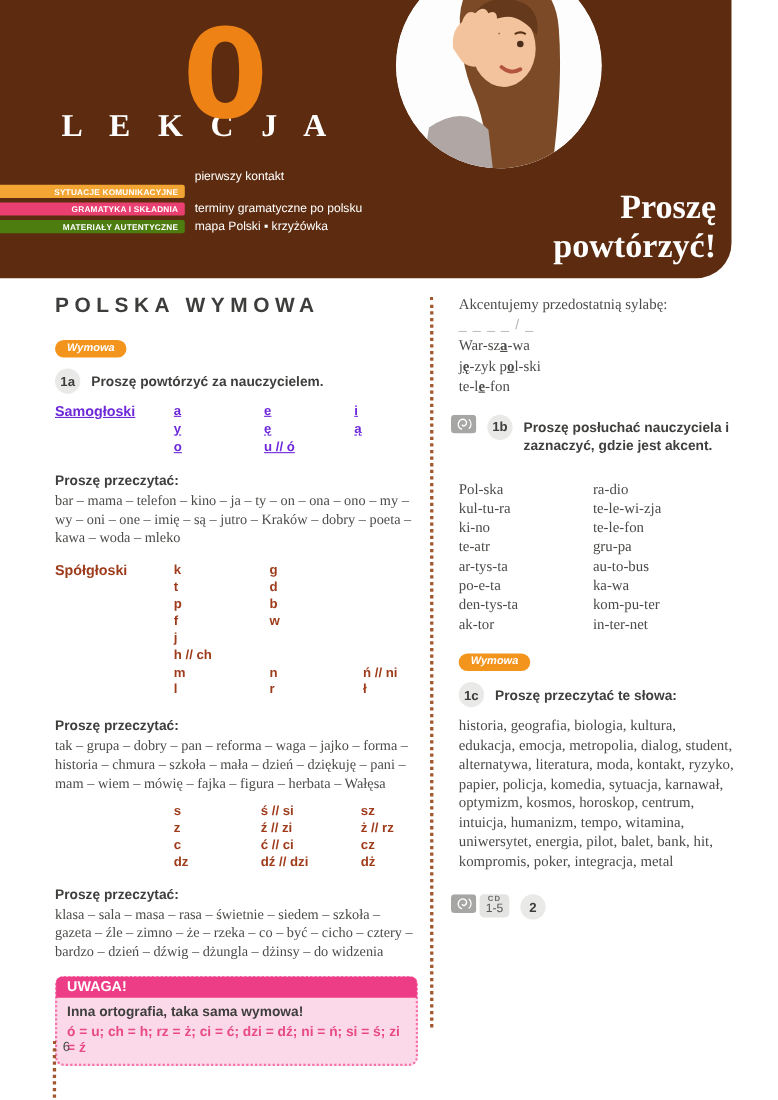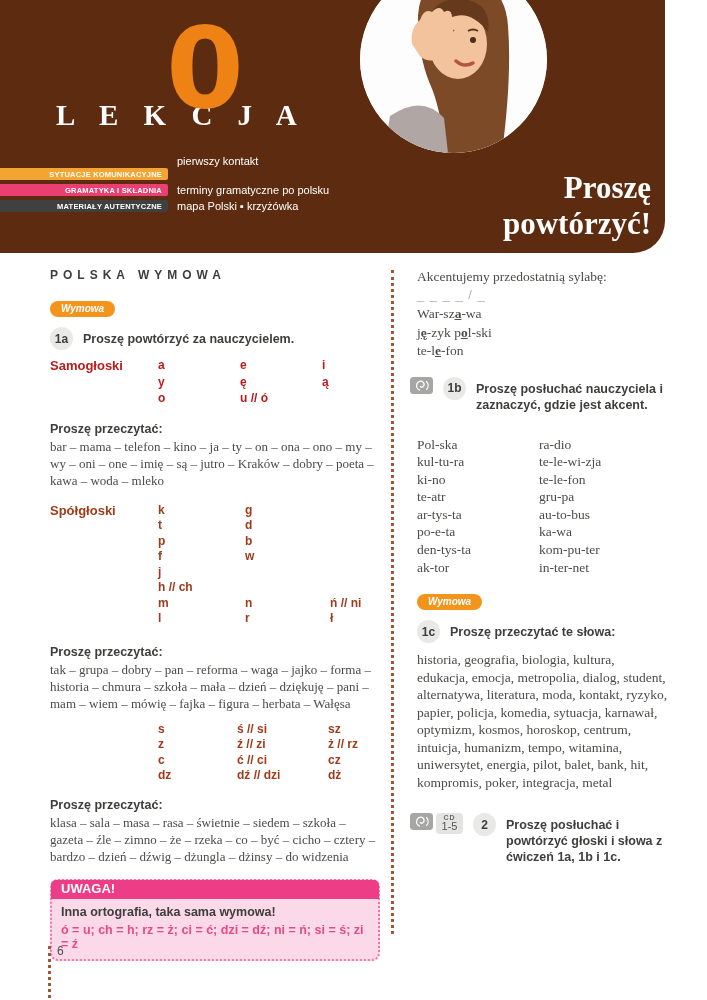--- a/index.html
+++ b/index.html
@@ -17,33 +17,33 @@
   .zero{position:absolute;left:166px;top:12px;color:#ef8214;
         font-family:"DejaVu Sans",sans-serif;font-weight:bold;
         font-size:112px;line-height:1;}
   .ribbons{position:absolute;left:0;top:142px;}
   .ribbon-row{display:flex;align-items:center;margin-bottom:4px;}
   .ribbon-bar{width:168px;height:12px;border-radius:0 2px 2px 0;
               display:flex;align-items:center;justify-content:flex-end;
               padding-right:6px;box-sizing:border-box;color:#fff;
               font-size:7.5px;font-weight:bold;letter-spacing:.2px;white-space:nowrap;}
   .rb-0{background:#f3a533;margin-top:26px;} .rb-1{background:#2fa9e0;}
-  .rb-2{background:#e94071;} .rb-3{background:#404040;}
+  .rb-2{background:#e94071;} .rb-3{background:#4d7c0f;}
   .ribbon-desc{margin-left:9px;color:#fff;font-size:11px;white-space:nowrap;}
   .header-title{position:absolute;right:14px;top:170px;text-align:right;color:#fff;
                 font-family:"Liberation Serif",serif;font-weight:bold;
                 font-size:31px;line-height:36px;}
 
   
   .col-left{position:absolute;left:50px;top:268px;width:330px;}
   .col-right{position:absolute;left:417px;top:268px;width:252px;}
   .divider{position:absolute;left:391px;top:270px;height:664px;
            border-left:3px dotted #a3572f;}
 
-  h2.sec{margin:0 0 16px;font-size:12px;font-weight:bold;color:#3d3d3c;
+  h2.sec{margin:0 0 16px;font-size:19px;font-weight:bold;color:#3d3d3c;
          letter-spacing:5px;}
   .pill{display:inline-block;background:#f3941d;color:#fff;font-size:10px;
         font-weight:bold;font-style:italic;padding:2px 11px 3px;border-radius:9px;}
   .ex{display:flex;gap:10px;margin:10px 0 8px;}
   .ex-num{width:23px;height:23px;border-radius:50%;background:#e9e9e8;
           color:#3d3d3c;font-weight:bold;font-size:12px;flex-shrink:0;
           display:flex;align-items:center;justify-content:center;}
   .ex-text{font-weight:bold;font-size:12.5px;color:#3e3e3d;padding-top:4px;
            line-height:16px;}
   .icon-stack{display:flex;flex-direction:row;align-items:flex-start;gap:3px;
@@ -52,21 +52,21 @@
             padding:1px 0 2px;line-height:1;}
   .cd-top{font-size:7px;font-weight:bold;letter-spacing:1px;color:#6b6b6a;display:block;}
   .cd-bottom{font-size:11px;color:#555554;display:block;}
 
   .bold-label{font-weight:bold;font-size:12.5px;color:#3e3e3d;margin:14px 0 2px;}
   .serif-p{font-family:"Liberation Serif",serif;font-size:13px;line-height:17px;
            color:#4b4b49;margin:0;}
 
   .letter-grid{display:flex;margin-top:14px;}
   .lg-label{width:108px;font-weight:bold;font-size:13px;flex-shrink:0;}
-  .orange{color:#b91c1c;} .rust{color:#9e3b1b;}
+  .orange{color:#6d28d9;text-decoration:underline;} .rust{color:#9e3b1b;}
   .lg-col div{font-weight:bold;font-size:12px;height:16.5px;}
   .cons .lg-col div{height:15.5px;}
   .vw1{width:85px;} .vw2{width:85px;} .vw3{width:60px;}
   .cw1{width:87px;} .cw2{width:85px;} .cw3{width:50px;}
   .dg-indent{width:108px;flex-shrink:0;}
   .dw1{width:79px;} .dw2{width:91px;} .dw3{width:52px;}
 
   .uwaga{margin-top:14px;border:2px dotted #f473aa;border-radius:8px;
          background:#fbd9e8;}
   .uwaga-header{background:#ee3d87;color:#fff;font-weight:bold;font-size:13px;
@@ -296,18 +296,17 @@
         <rect width="23" height="17" rx="3.5" fill="#a6a6a5"></rect>
         <path d="M9.5 13 C7 12 6 9.3 7 6.8 C8 4.3 11 3.4 13 5 C14.8 6.4 14.3 8.9 12.8 9.8 C11.8 10.4 10.8 10.2 10.3 9.4" fill="none" stroke="#fff" stroke-width="1.3" stroke-linecap="round"></path>
         <path d="M16.5 4.5 a5.5 5.5 0 0 1 0 8" fill="none" stroke="#fff" stroke-width="1.1" stroke-linecap="round"></path>
       </svg>
       <div class="cd-badge">
         <span class="cd-top">CD</span>
         <span class="cd-bottom">1-5</span>
       </div>
     </div>
     <div class="ex-num">2</div>
-    <div class="ex-text">Proszę posłuchać i powtórzyć głoski i słowa z ćwiczeń 1a, 1b i 1c.</div>
   </div>
 </div>
 
 <div class="footer-dots"></div>
 <div class="footer-page">6</div>
 
 </body></html>

